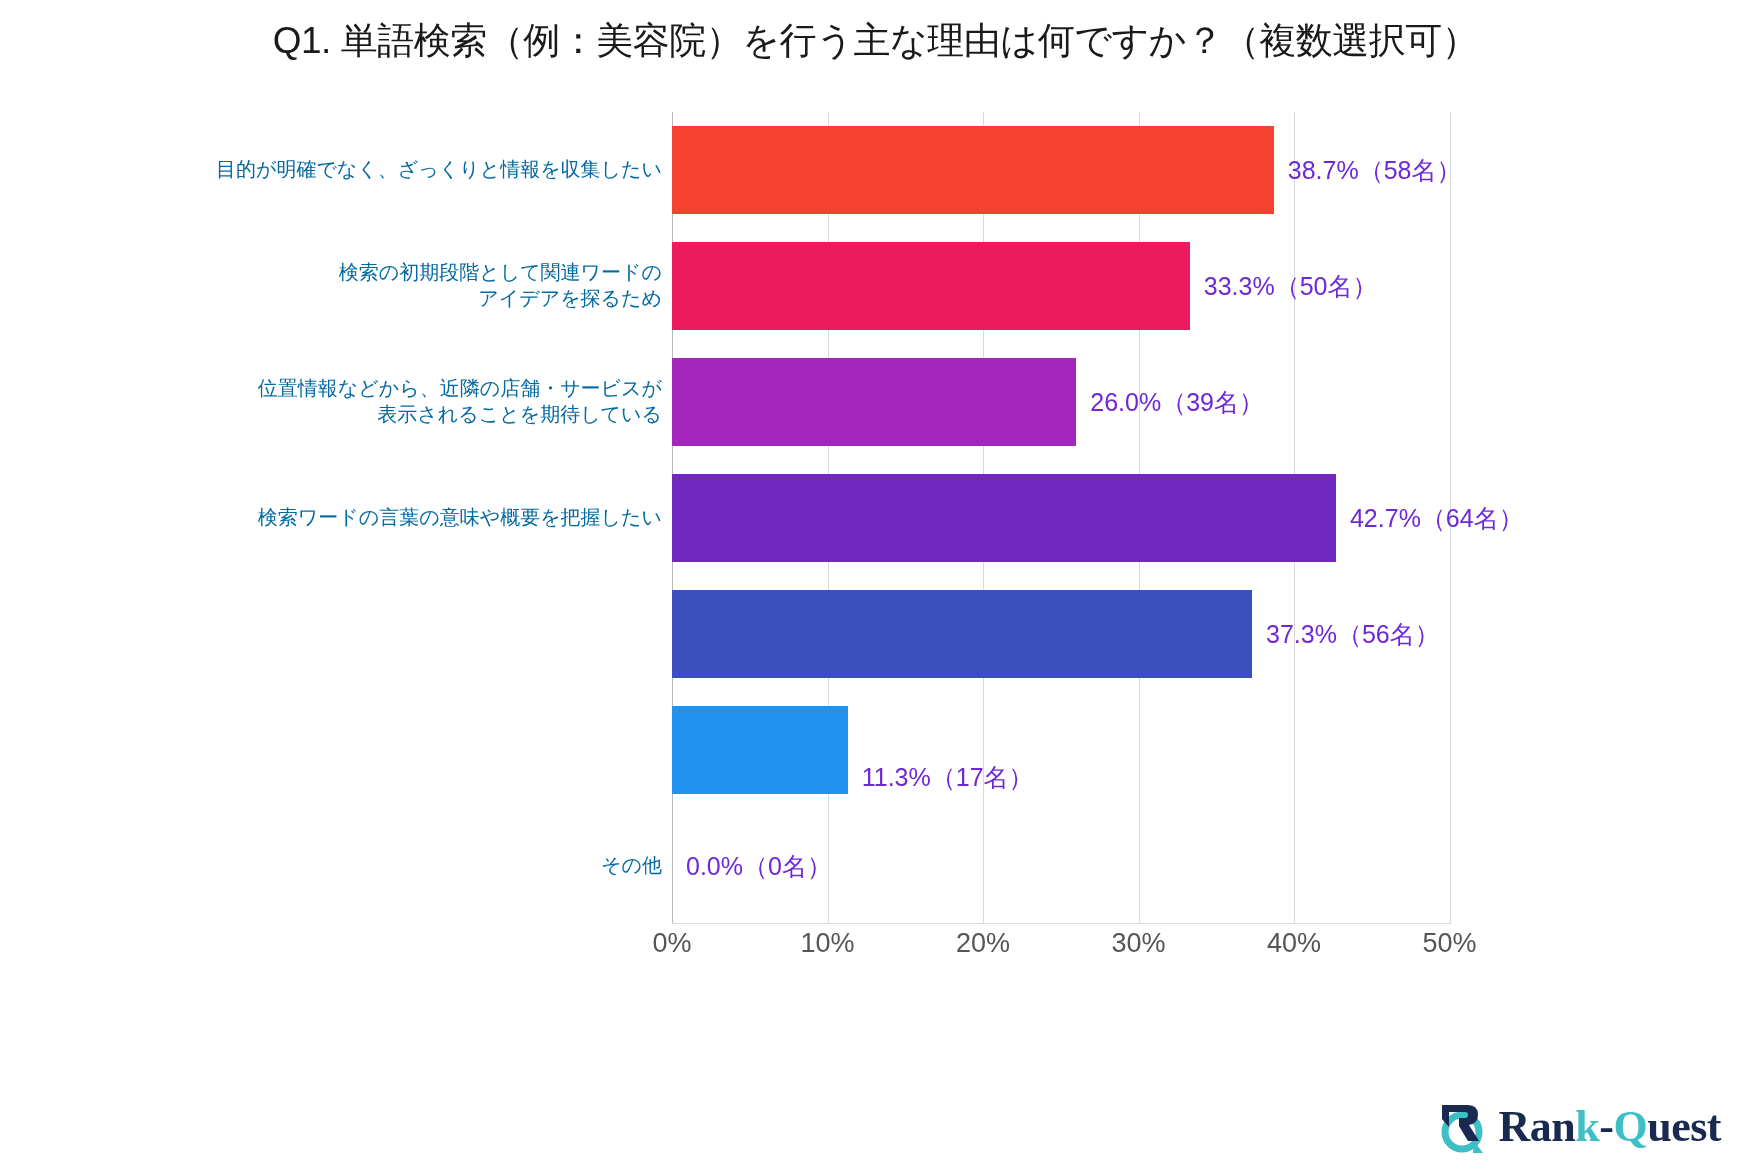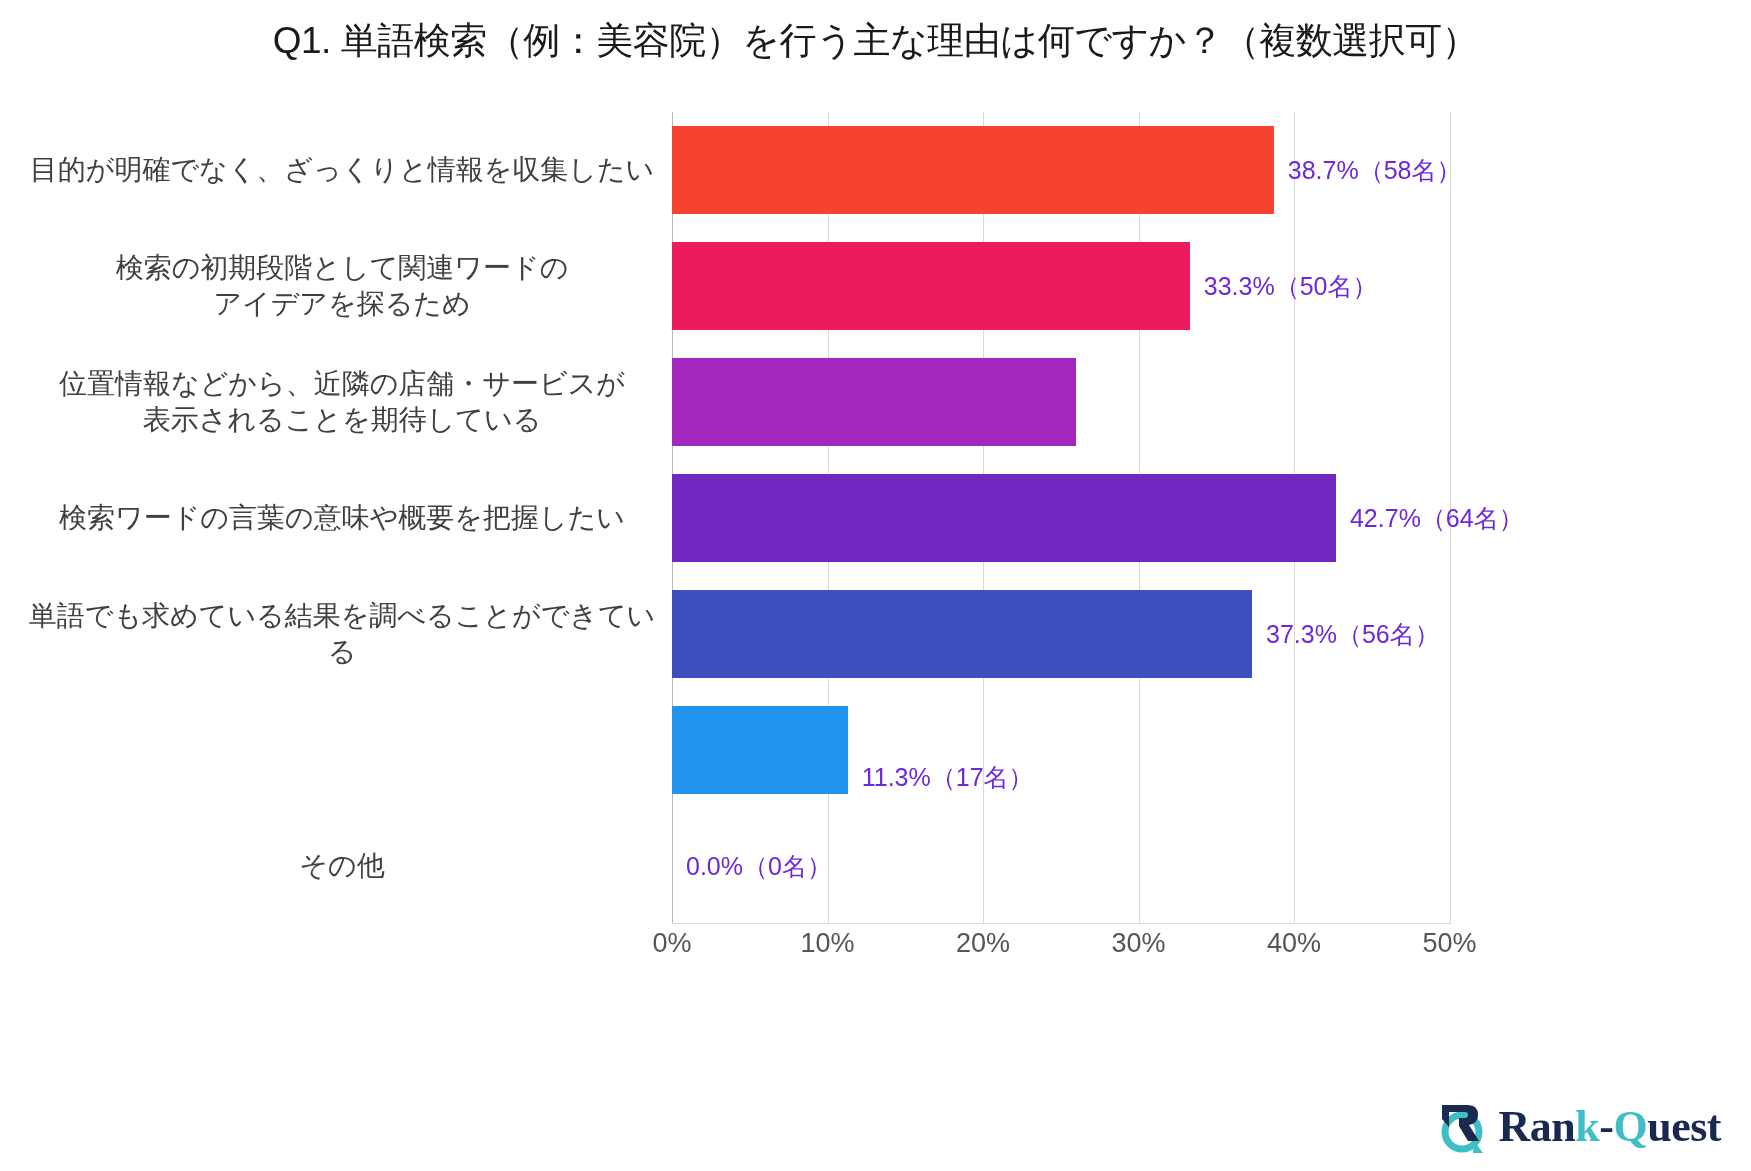--- a/index.html
+++ b/index.html
@@ -54,24 +54,24 @@
   .bar-row {
     position: absolute;
     left: 0; width: 1751px;
     height: 116px;
   }
   .cat-label {
     position: absolute;
     right: 1089px;          
     top: 50%;
     transform: translateY(-50%);
-    text-align: center;
-    font-size: 28px;
+    text-align: right;
+    font-size: 20px;
     line-height: 1.28;
-    color: #404040;
+    color: #0369a1;
     white-space: pre-line;
     width: 640px;
   }
   .bar {
     position: absolute;
     left: 672px;
     top: 50%;
     transform: translateY(-50%);
     height: 88px;
   }
@@ -142,28 +142,28 @@
       <div class="bar-row two-line" style="top: 116px;">
         <div class="cat-label">検索の初期段階として関連ワードの
 アイデアを探るため</div>
         <div class="bar" style="width: 517.815px; background: rgb(236, 27, 93);"></div>
         <div class="val-label" style="left: 1203.82px;">33.3%（50名）</div>
       </div>
       <div class="bar-row two-line" style="top: 232px;">
         <div class="cat-label">位置情報などから、近隣の店舗・サービスが
 表示されることを期待している</div>
         <div class="bar" style="width: 404.3px; background: rgb(163, 38, 189);"></div>
+        <div class="val-label" style="left: 1090.3px;">26.0%（39名）</div>
       </div>
       <div class="bar-row" style="top: 348px;">
         <div class="cat-label">検索ワードの言葉の意味や概要を把握したい</div>
         <div class="bar" style="width: 663.985px; background: rgb(113, 40, 192);"></div>
         <div class="val-label" style="left: 1349.98px;">42.7%（64名）</div>
       </div>
       <div class="bar-row" style="top: 464px;">
-        <div class="cat-label">単語でも求めている結果を調べることができている</div>
         <div class="bar" style="width: 580.015px; background: rgb(60, 79, 190);"></div>
         <div class="val-label" style="left: 1266.01px;">37.3%（56名）</div>
       </div>
       <div class="bar-row" style="top: 580px;">
         <div class="bar" style="width: 175.715px; background: rgb(34, 146, 239);"></div>
         <div class="val-label" style="left: 861.715px; margin-top: 27px;">11.3%（17名）</div>
       </div>
       <div class="bar-row" style="top: 696px;">
         <div class="cat-label">その他</div>
         <div class="val-label" style="left: 686px;">0.0%（0名）</div>

